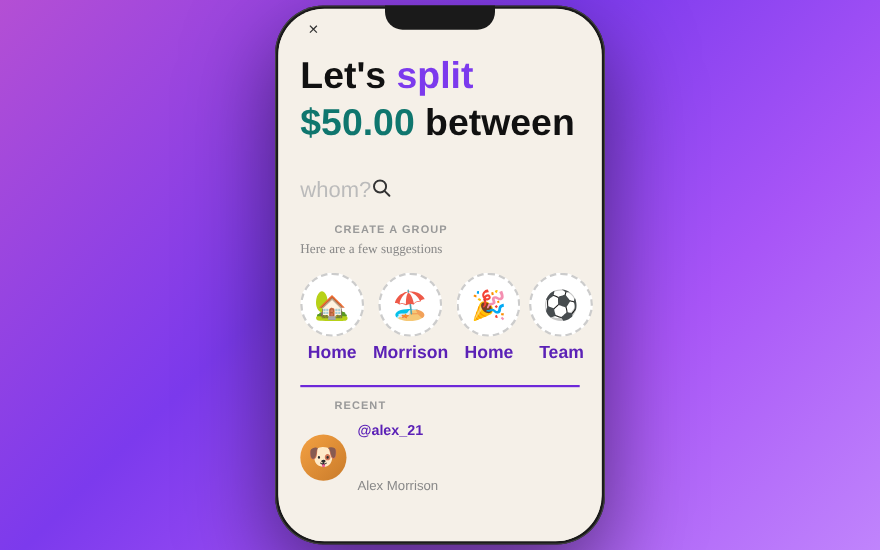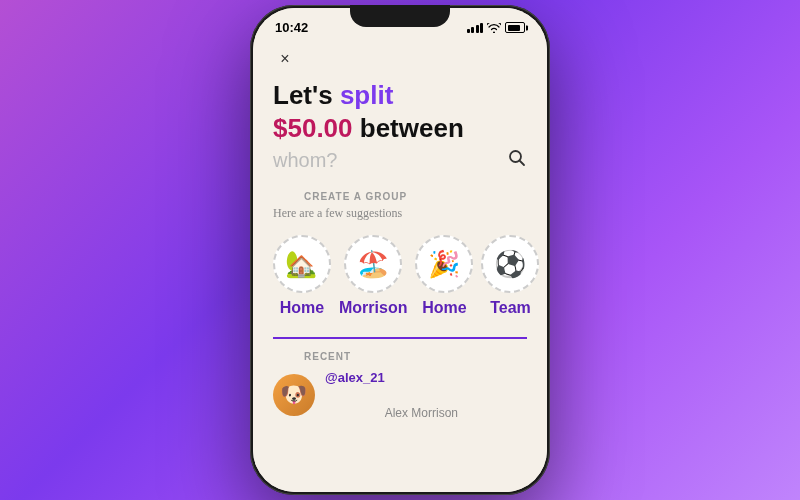--- a/index.html
+++ b/index.html
@@ -124,42 +124,42 @@
       margin-bottom: 8px;
       cursor: pointer;
       width: 24px;
       height: 24px;
       display: flex;
       align-items: center;
       justify-content: center;
     }
 
     .heading {
-      font-size: 26px;
+      font-size: 34px;
       line-height: 1.25;
-      margin-bottom: 4px;
+      margin-bottom: 28px;
       color: #111;
     }
     .heading .split-text {
       color: #7c3aed;
       font-weight: 700;
     }
     .heading .amount-text {
-      color: #be185d;
+      color: #0f766e;
       font-weight: 700;
     }
     .heading .normal-text {
       color: #111;
       font-weight: 700;
     }
 
     .search-row {
       display: flex;
       align-items: center;
-      justify-content: space-between;
+      justify-content: flex-start;
       margin-bottom: 18px;
     }
     .search-placeholder {
       font-size: 20px;
       color: #bbb;
       font-weight: 400;
     }
     .search-icon-btn {
       font-size: 18px;
       color: #333;
@@ -234,20 +234,21 @@
       overflow: hidden;
       flex-shrink: 0;
       display: flex;
       align-items: center;
       justify-content: center;
       font-size: 22px;
     }
 
     .recent-info {
       display: flex;
+      flex-direction: column;
     }
 
     .recent-handle {
       font-size: 13px;
       font-weight: 700;
       color: #5b21b6;
     }
 
     .recent-name {
       font-size: 12px;
@@ -255,40 +256,20 @@
       margin-top: 36px;
     }
   </style>
 </head>
 <body>
 
 <div class="phone-wrapper">
   <div class="notch"></div>
   <div class="phone-inner">
 
-    <div class="status-bar">
-      <span class="status-time">10:42</span>
-      <div class="status-icons">
-        <div class="signal-bars">
-          <span></span>
-            <span></span>
-            <span></span>
-            <span></span>
-        </div>
-        <svg width="14" height="10" viewBox="0 0 14 10">
-          <path d="M7 8.5a1 1 0 1 1 0 2 1 1 0 0 1 0-2z" fill="#000"></path>
-          <path d="M4.5 6.5a3.5 3.5 0 0 1 5 0" stroke="#000" stroke-width="1.2" fill="none" stroke-linecap="round"></path>
-          <path d="M2 4a6.5 6.5 0 0 1 10 0" stroke="#000" stroke-width="1.2" fill="none" stroke-linecap="round"></path>
-          <path d="M0 1.5A9.5 9.5 0 0 1 14 1.5" stroke="#000" stroke-width="1.2" fill="none" stroke-linecap="round"></path>
-        </svg>
-        <div class="battery-icon">
-          <div class="battery-fill"></div>
-        </div>
-      </div>
-    </div>
 
     <div class="screen-content">
 
       <div class="close-btn">×</div>
 
       <div class="heading">
         <div>
           <span class="normal-text">Let's </span><span class="split-text">split</span>
         </div>
         <div>

